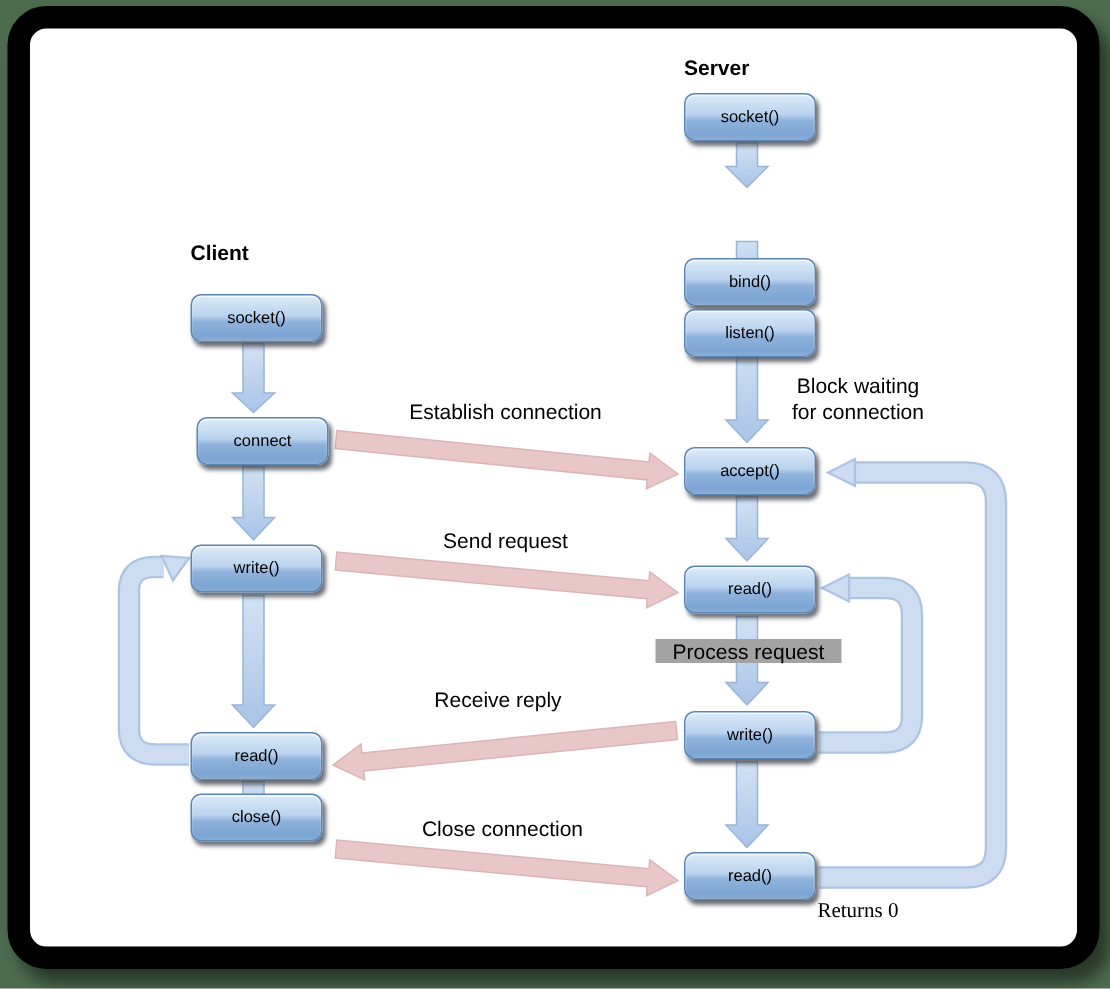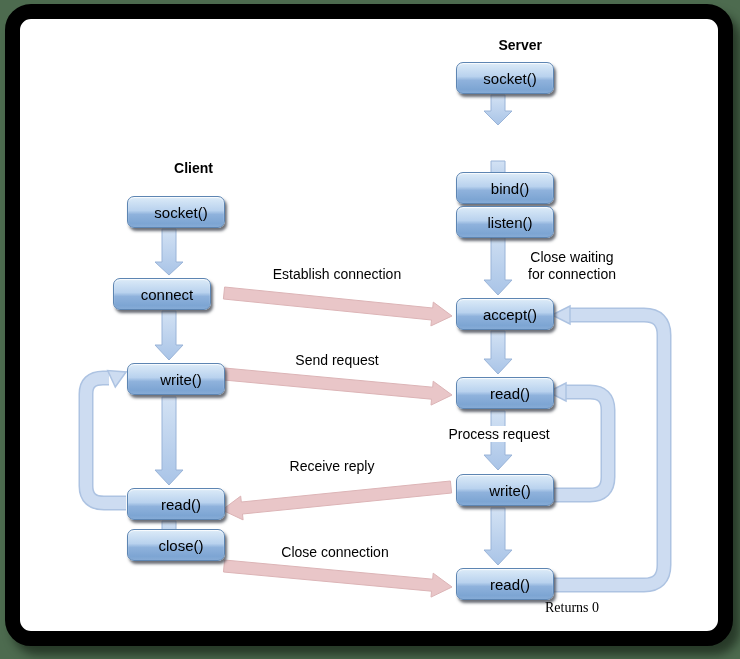--- a/index.html
+++ b/index.html
@@ -13,31 +13,31 @@
     background:#ffffff; border:15px solid #000000; border-radius:26px;
     box-shadow:7px 9px 10px rgba(15,25,15,0.6);
   }
   svg.arrows { position:absolute; left:0; top:0; width:740px; height:659px; }
   .node {
     position:absolute; width:86px; height:30px; border-radius:7px;
     border:1px solid #5d85b2;
     background:linear-gradient(180deg,#dcebf8 0%,#b9d2ee 45%,#8fb2dc 58%,#7da5d3 88%,#86abd6 100%);
     box-shadow:2px 3px 3px rgba(70,75,85,0.8), inset 0 1px 1px rgba(255,255,255,0.85);
     display:flex; align-items:center; justify-content:center;
-    font-size:15px; color:#000;padding-left:10px;
+    font-size:11px; color:#000;
   }
   .col-title {
-    position:absolute; width:86px; text-align:right;
+    position:absolute; width:86px; text-align:left;
     font-size:14px; font-weight:bold; color:#000;
   }
   .msg-label, .note {
     position:absolute; text-align:center; font-size:14px; color:#000;
   }
   .note-multiline { white-space:pre-line; line-height:17px; }
-  .note-bg { background:#ffffff; }
+  .note-bg { background:#a3a3a3; }
 </style>
 </head>
 <body>
 
 <div class="slide"></div>
 
 <svg class="arrows" viewBox="0 0 740 659">
   <defs>
     <linearGradient id="gradFlow" x1="0" y1="0" x2="0" y2="1">
       <stop offset="0" stop-color="#d3e2f4"></stop>
@@ -79,34 +79,34 @@
     <polygon points="223.5,380 431.5,399.2 431,405.1 452,395 433.2,381.2 432.7,387.2 224.5,368"></polygon>
     <polygon points="450.4,481 241.3,502 240.7,496.1 222,510 243.1,519.9 242.5,514 451.6,493"></polygon>
     <polygon points="223.5,572 431.5,591.2 431,597.1 452,587 433.2,573.2 432.7,579.2 224.5,560"></polygon>
   </g>
 </svg>
 
 <div class="col-title" style="left:127px; top:160px;">Client</div>
 <div class="col-title" style="left:456px; top:37px;">Server</div>
 
 <div class="node" style="left:127px; top:196px;">socket()</div>
-<div class="node" style="left:113px; top:278px;">connect</div>
+<div class="node" style="left:131px; top:278px;">connect</div>
 <div class="node" style="left:127px; top:363px;">write()</div>
 <div class="node" style="left:127px; top:488px;">read()</div>
 <div class="node" style="left:127px; top:529px;">close()</div>
 
 <div class="node" style="left:456px; top:62px;">socket()</div>
 <div class="node" style="left:456px; top:128px;margin-top:44px;">bind()</div>
 <div class="node" style="left:456px; top:206px;">listen()</div>
 <div class="node" style="left:456px; top:298px;">accept()</div>
 <div class="node" style="left:456px; top:377px;">read()</div>
 <div class="node" style="left:456px; top:474px;">write()</div>
 <div class="node" style="left:456px; top:568px;">read()</div>
 
 <div class="msg-label" style="left:252px; top:266px; width:170px;">Establish connection</div>
 <div class="msg-label" style="left:262px; top:352px; width:150px;">Send request</div>
 <div class="msg-label" style="left:257px; top:458px; width:150px;">Receive reply</div>
 <div class="msg-label" style="left:255px; top:544px; width:160px;">Close connection</div>
 
-<div class="note note-multiline" style="left:513px; top:249px; width:118px;">Close waiting
+<div class="note note-multiline" style="left:513px; top:249px; width:118px;">Block waiting
 for connection</div>
 <div class="note note-bg" style="left:437px; top:426px; width:124px;">Process request</div>
 <div class="note" style="left:531px; top:600px; width:82px;font-family:Liberation Serif, serif;">Returns 0</div>
 
 </body></html>

